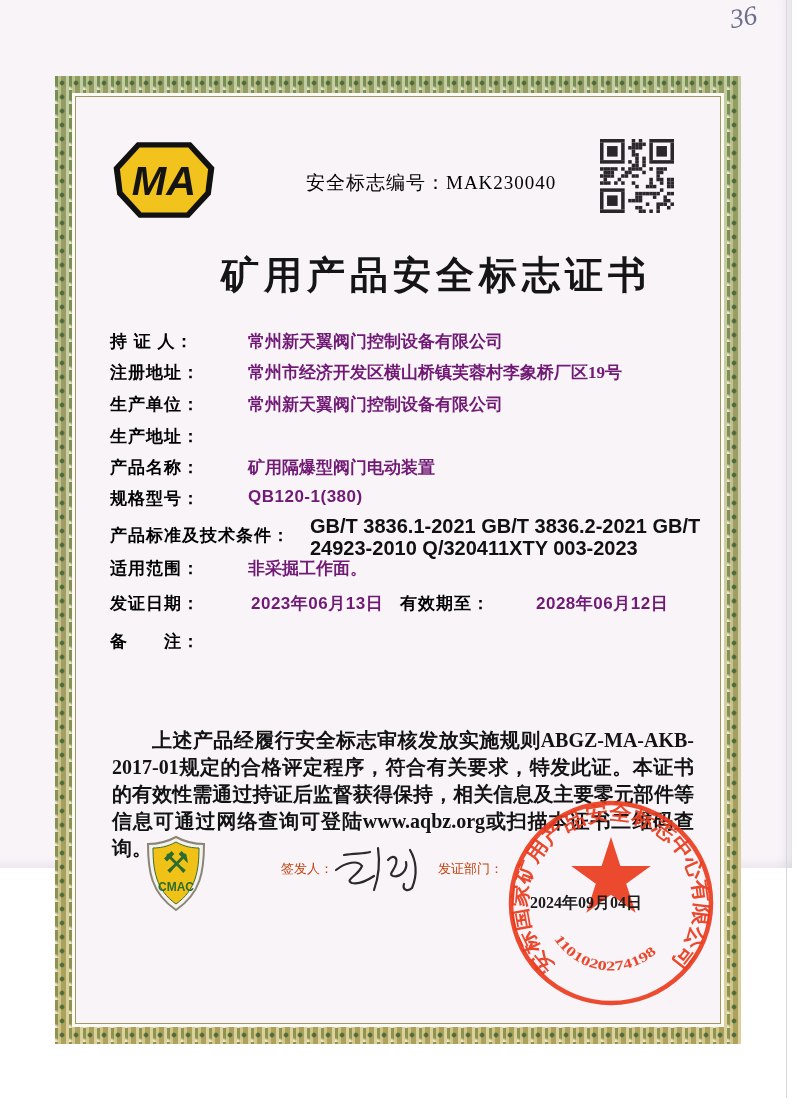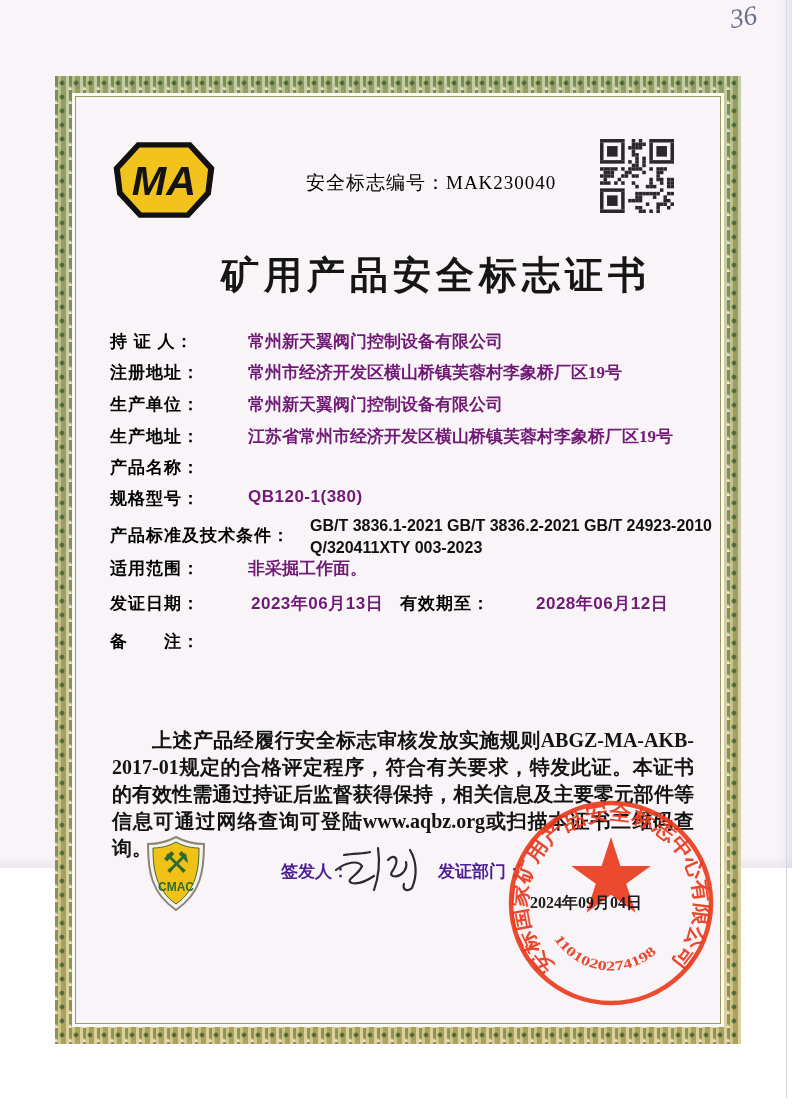--- a/index.html
+++ b/index.html
@@ -37,30 +37,30 @@
   .cert-no{position:absolute;left:306px;top:170px;font-family:"Liberation Serif",serif;font-size:19px;color:#000000;letter-spacing:1px;}
   .qr{position:absolute;left:600px;top:139px;width:74px;height:74px;}
   .title{
     position:absolute;left:0;top:250px;width:800px;text-align:center;
     font-family:Liberation Serif, serif;font-weight:700;font-size:38px;letter-spacing:5px;color:#151515;padding-left:36px;
   }
   
   .flabel{position:absolute;left:110px;font-weight:700;font-size:17px;color:#000000;letter-spacing:1px;white-space:nowrap;}
   .fvalue{position:absolute;left:212px;font-family:"Liberation Serif",serif;font-weight:700;font-size:17px;color:#701a75;white-space:nowrap;margin-left:36px;}
   .fvalue.mono{font-family:Liberation Sans, sans-serif;letter-spacing:.5px;}
-  .std-value{position:absolute;left:310px;top:515px;width:420px;font-weight:700;font-size:16px;line-height:22px;color:#111;white-space:normal;}
+  .std-value{position:absolute;left:310px;top:515px;width:420px;font-weight:700;font-size:20px;line-height:22px;color:#111;white-space:normal;}
   
   .statement{
     position:absolute;left:112px;top:727px;width:582px;
     font-family:"Liberation Serif",serif;font-weight:700;font-size:20px;line-height:27px;
     text-indent:2em;text-align:justify;color:#131313;
   }
   
   .cmac{position:absolute;left:145px;top:835px;width:62px;height:78px;}
-  .signer-label,.issuer-label{position:absolute;top:860px;font-weight:700;font-size:17px;color:#4c1d95;}
+  .signer-label,.issuer-label{position:absolute;top:860px;font-weight:400;font-size:13px;color:#c2410c;}
   .signer-label{left:281px;}
   .issuer-label{left:438px;}
   .signature{position:absolute;left:330px;top:840px;width:100px;height:54px;}
   .seal{position:absolute;left:503px;top:793px;width:216px;height:216px;}
   .seal text{font-family:"Liberation Serif",serif;}
 </style>
 </head>
 <body>
 
 <div class="page">
@@ -212,23 +212,23 @@
   <div class="flabel" style="top:330px">持 证 人：</div>
   <div class="fvalue" style="top:330px">常州新天翼阀门控制设备有限公司</div>
 
   <div class="flabel" style="top:361px">注册地址：</div>
   <div class="fvalue" style="top:361px">常州市经济开发区横山桥镇芙蓉村李象桥厂区19号</div>
 
   <div class="flabel" style="top:393px">生产单位：</div>
   <div class="fvalue" style="top:393px">常州新天翼阀门控制设备有限公司</div>
 
   <div class="flabel" style="top:425px">生产地址：</div>
-  <div class="fvalue" style="top:425px">江苏省常州市经济开发区横山桥镇芙蓉村李象桥厂区19号</div>
 
   <div class="flabel" style="top:456px">产品名称：</div>
+  <div class="fvalue" style="top:456px">矿用隔爆型阀门电动装置</div>
 
   <div class="flabel" style="top:487px">规格型号：</div>
   <div class="fvalue mono" style="top:487px">QB120-1(380)</div>
 
   <div class="flabel" style="top:524px">产品标准及技术条件：</div>
   <div class="std-value">GB/T 3836.1-2021 GB/T 3836.2-2021 GB/T 24923-2010 Q/320411XTY 003-2023</div>
 
   <div class="flabel" style="top:557px">适用范围：</div>
   <div class="fvalue" style="top:557px">非采掘工作面。</div>
 

